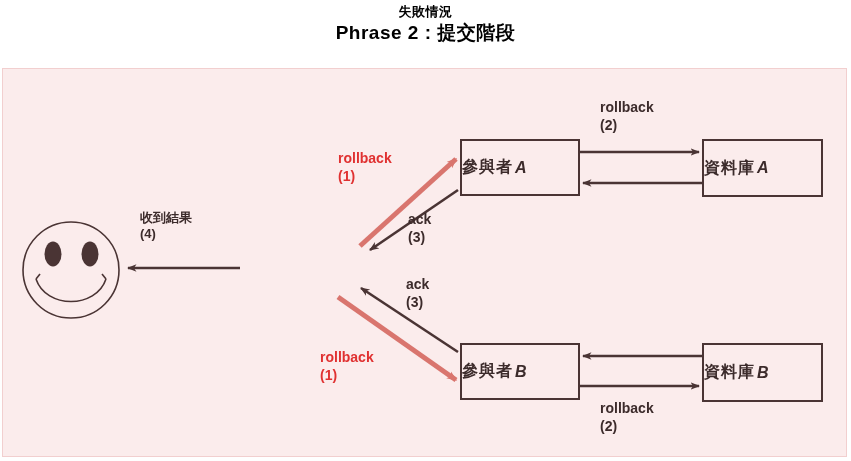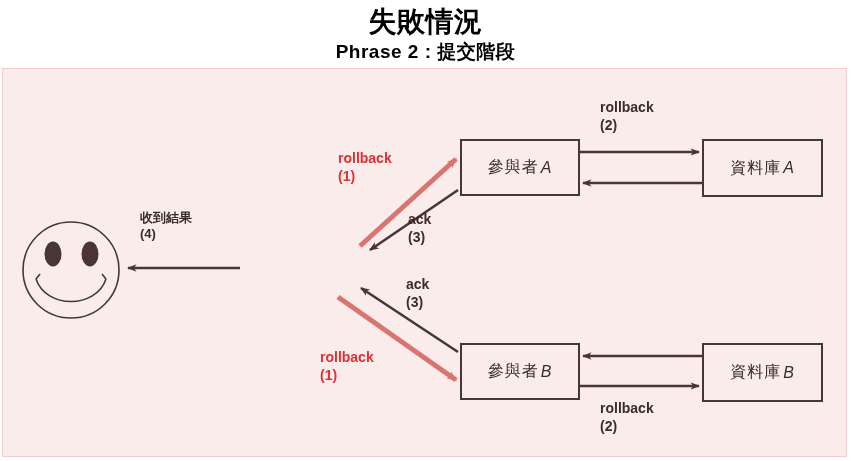--- a/index.html
+++ b/index.html
@@ -23,21 +23,21 @@
     position: absolute;
     left: 0;
     top: 4px;
     width: 851px;
     text-align: center;
     color: #000000;
     font-weight: bold;
     line-height: 1.28;
   }
   .title-line1 {
-    font-size: 28px;
+    font-size: 13px;
     letter-spacing: 0.5px;
   }
   .title-line2 {
     font-size: 19px;
     letter-spacing: 0.5px;
   }
   .panel {
     position: absolute;
     left: 2px;
     top: 68px;
@@ -55,24 +55,23 @@
     height: 461px;
     overflow: visible;
   }
   .node-box {
     position: absolute;
     box-sizing: border-box;
     border: 2px solid #4a3434;
     background: #fbecec;
     display: flex;
     align-items: center;
-    justify-content: center;
     color: #3c2b2b;
     font-size: 16px;
-    font-weight: normal;
+    font-weight: bold;
     letter-spacing: 1px;
   }
   .node-box .tail {
     font-style: italic;
     padding-left: 2px;
   }
   .label {
     position: absolute;
     text-align: left;
     font-weight: bold;

